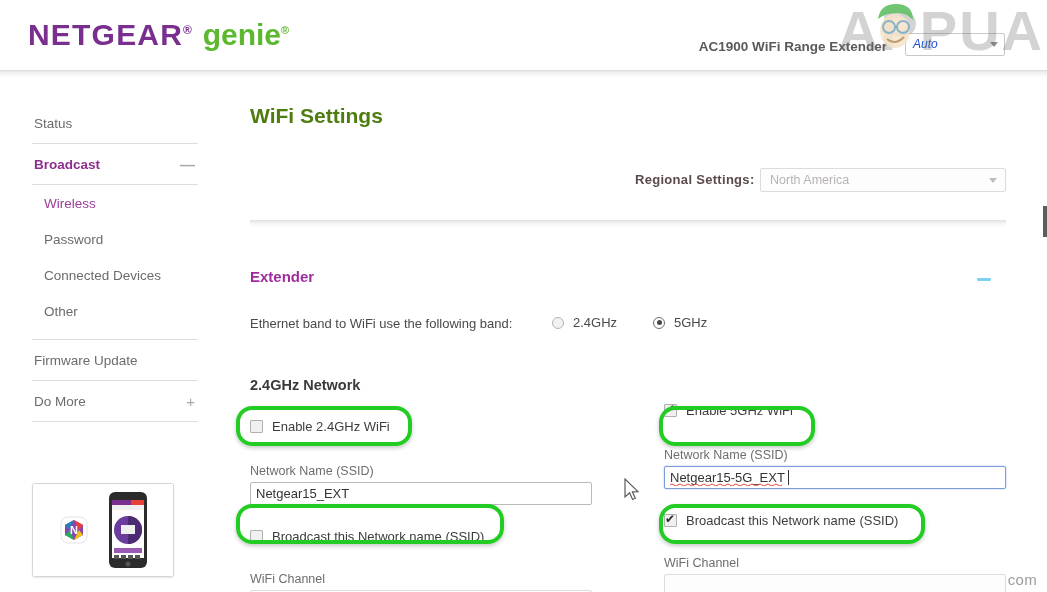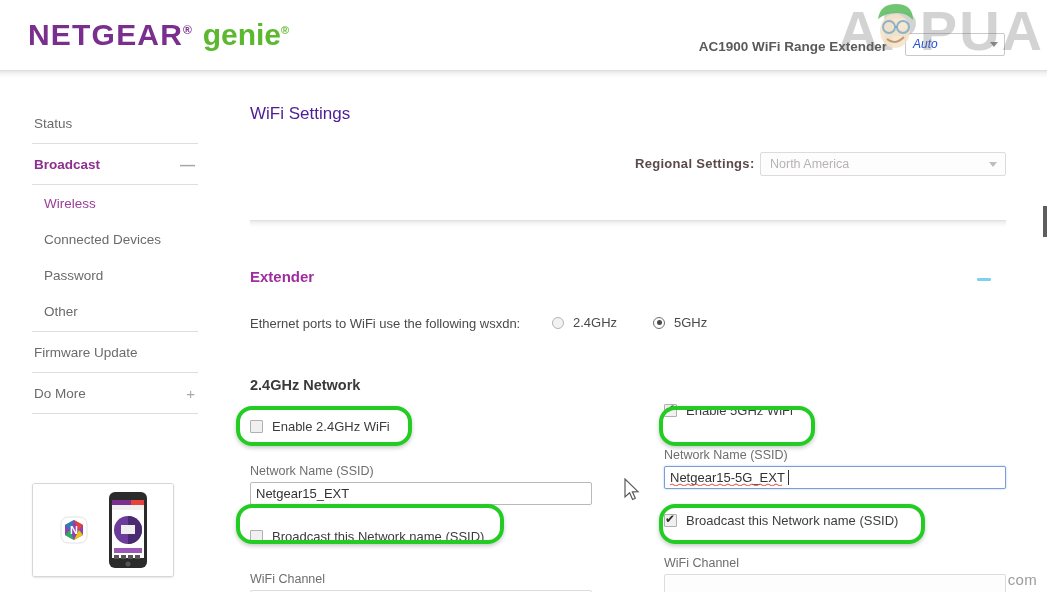--- a/index.html
+++ b/index.html
@@ -88,55 +88,55 @@
   }
   .nav-item.head { color: #8e2e8e; font-weight: bold; }
   .nav-item.logout { color: #1a9fd4; font-weight: bold; }
   .sub-item {
     height: 36px;
     display: flex; align-items: center;
     font-size: 13.5px; color: #6b6b6b;
     padding-left: 12px;
   }
   .sub-item.active { color: #9b3d9b; }
-  .sub-group { border-bottom: 1px solid #dedede; padding-bottom: 2px; }
+  .sub-group { border-bottom: 1px solid #dedede; padding-bottom: 10px; }
   .nav-sign {
     position: absolute; right: 3px; top: 50%;
     transform: translateY(-50%);
     font-size: 15px; color: #a8a8a8; line-height: 1;
   }
 
   .promo-card {
     position: absolute; left: 32px; top: 483px;
     width: 142px; height: 94px;
     border: 1px solid #d6d6d6; border-radius: 3px;
     background: #ffffff;
     box-shadow: 0 1px 2px rgba(0,0,0,0.10);
     overflow: hidden;
   }
 
   
   .main { position: absolute; left: 250px; top: 96px; width: 756px; }
 
   .page-title {
     position: absolute; left: 0; top: 8px;
-    font-size: 17px; font-weight: normal; color: #4c1d95;
+    font-size: 21px; font-weight: bold; color: #4d7c0f;
   }
   .btn {
     position: absolute; top: 110px;
     height: 31px; width: 102px;
     border: none; color: #ffffff;
     font-size: 13px; letter-spacing: 0.8px;
     cursor: pointer;
     font-family: "Liberation Sans", sans-serif;
   }
   .btn-cancel { left: 793px; background: #5e5e5e; }
 
   .regional-row {
-    position: absolute; left: 0; top: 56px; width: 756px; height: 24px;
+    position: absolute; left: 0; top: 72px; width: 756px; height: 24px;
   }
   .regional-label {
     position: absolute; left: 385px; top: 4px;
     font-size: 13px; font-weight: bold; color: #5b4a4a;
     letter-spacing: 0.3px;
   }
   .regional-select {
     position: absolute; left: 510px; top: 0;
     width: 246px; height: 24px;
     border: 1px solid #dcdcdc; border-radius: 2px;
@@ -300,24 +300,24 @@
   <div class="nav-item head">
     <span>Broadcast</span>
     <span class="nav-sign">—</span>
   </div>
 
   <div class="sub-group">
     <div class="sub-item active">
       <span>Wireless</span>
     </div>
     <div class="sub-item">
+      <span>Password</span>
+    </div>
+    <div class="sub-item">
       <span>Connected Devices</span>
-    </div>
-    <div class="sub-item">
-      <span>Password</span>
     </div>
     <div class="sub-item">
       <span>Other</span>
     </div>
   </div>
 
   <div class="nav-item">
     <span>Firmware Update</span>
   </div>
 
@@ -368,21 +368,21 @@
       <span class="rv">North America</span>
       <span class="caret"></span>
     </div>
   </div>
 
   <div class="divider d1"></div>
 
   <div class="sec-title general">Extender</div>
   <div class="sec-collapse"></div>
 
-  <div class="band-row">Ethernet ports to WiFi use the following wsxdn:</div>
+  <div class="band-row">Ethernet band to WiFi use the following band:</div>
 
   <div class="radio-opt r1">
     <span class="radio"></span>
     <span>2.4GHz</span>
   </div>
   <div class="radio-opt r2">
     <span class="radio on"></span>
     <span>5GHz</span>
   </div>
 

